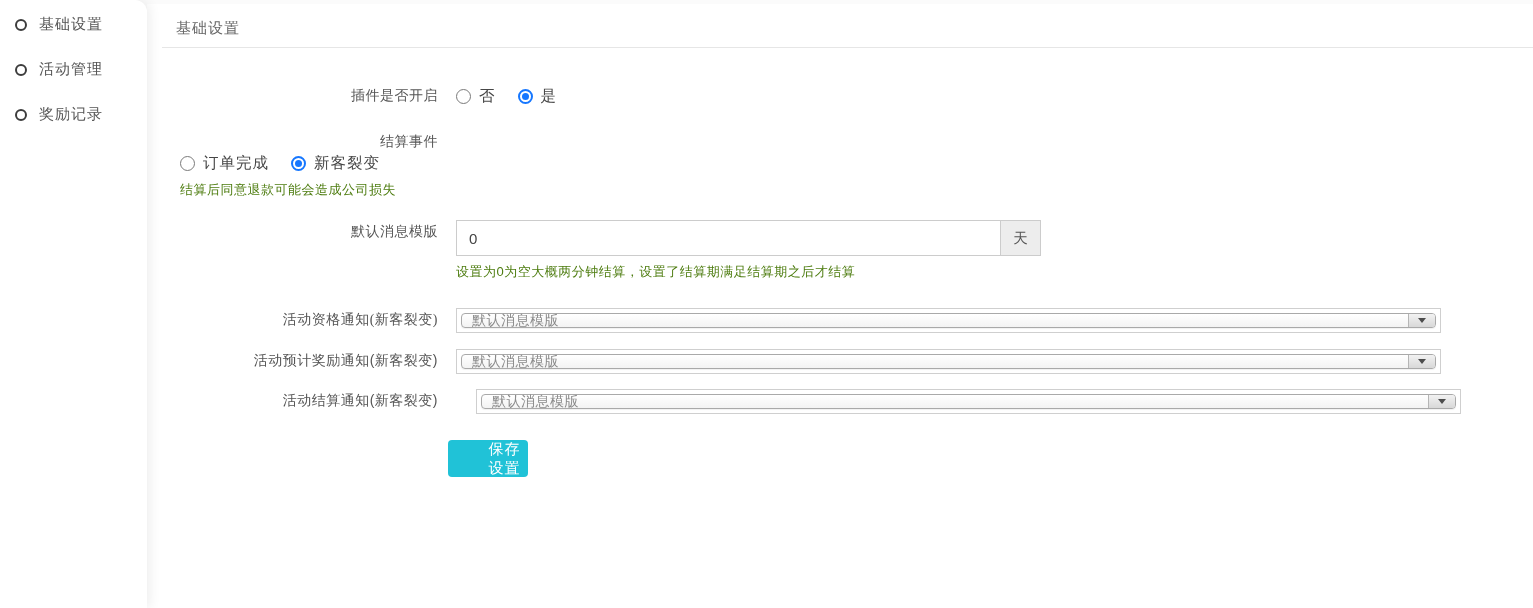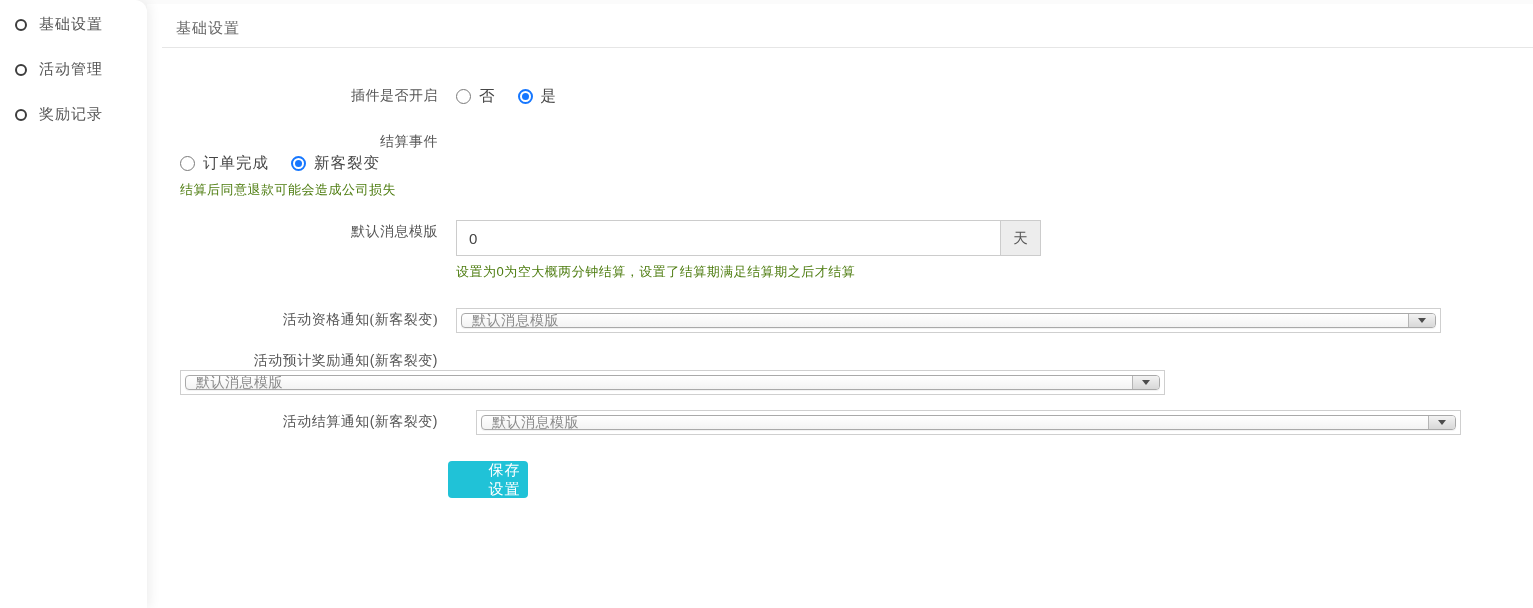--- a/index.html
+++ b/index.html
@@ -70,21 +70,21 @@
     color: #555;
     font-size: 14px;
     letter-spacing: 0.5px;
   }
   .form-row .ctrl-col { margin-left: 18px; }
 
   .mb1 { margin-bottom: 23px; }
   .mb2 { margin-bottom: 21px; flex-direction: column; }
   .mb3 { margin-bottom: 27px; }
   .mb4 { margin-bottom: 16px; font-family: Liberation Serif, serif; }
-  .mb5 { margin-bottom: 15px; flex-direction: column; }
+  .mb5 { margin-bottom: 15px; }
   .mb6 { margin-bottom: 26px; gap: 20px; }
 
   
   .radio-group { display: flex; align-items: center; padding-top: 2px; }
   .radio-opt { display: flex; align-items: center; margin-right: 22px; cursor: pointer; }
   .radio-circle {
     width: 15px; height: 15px;
     border: 1.5px solid #7a7a7a;
     border-radius: 50%;
     background: #fff;

